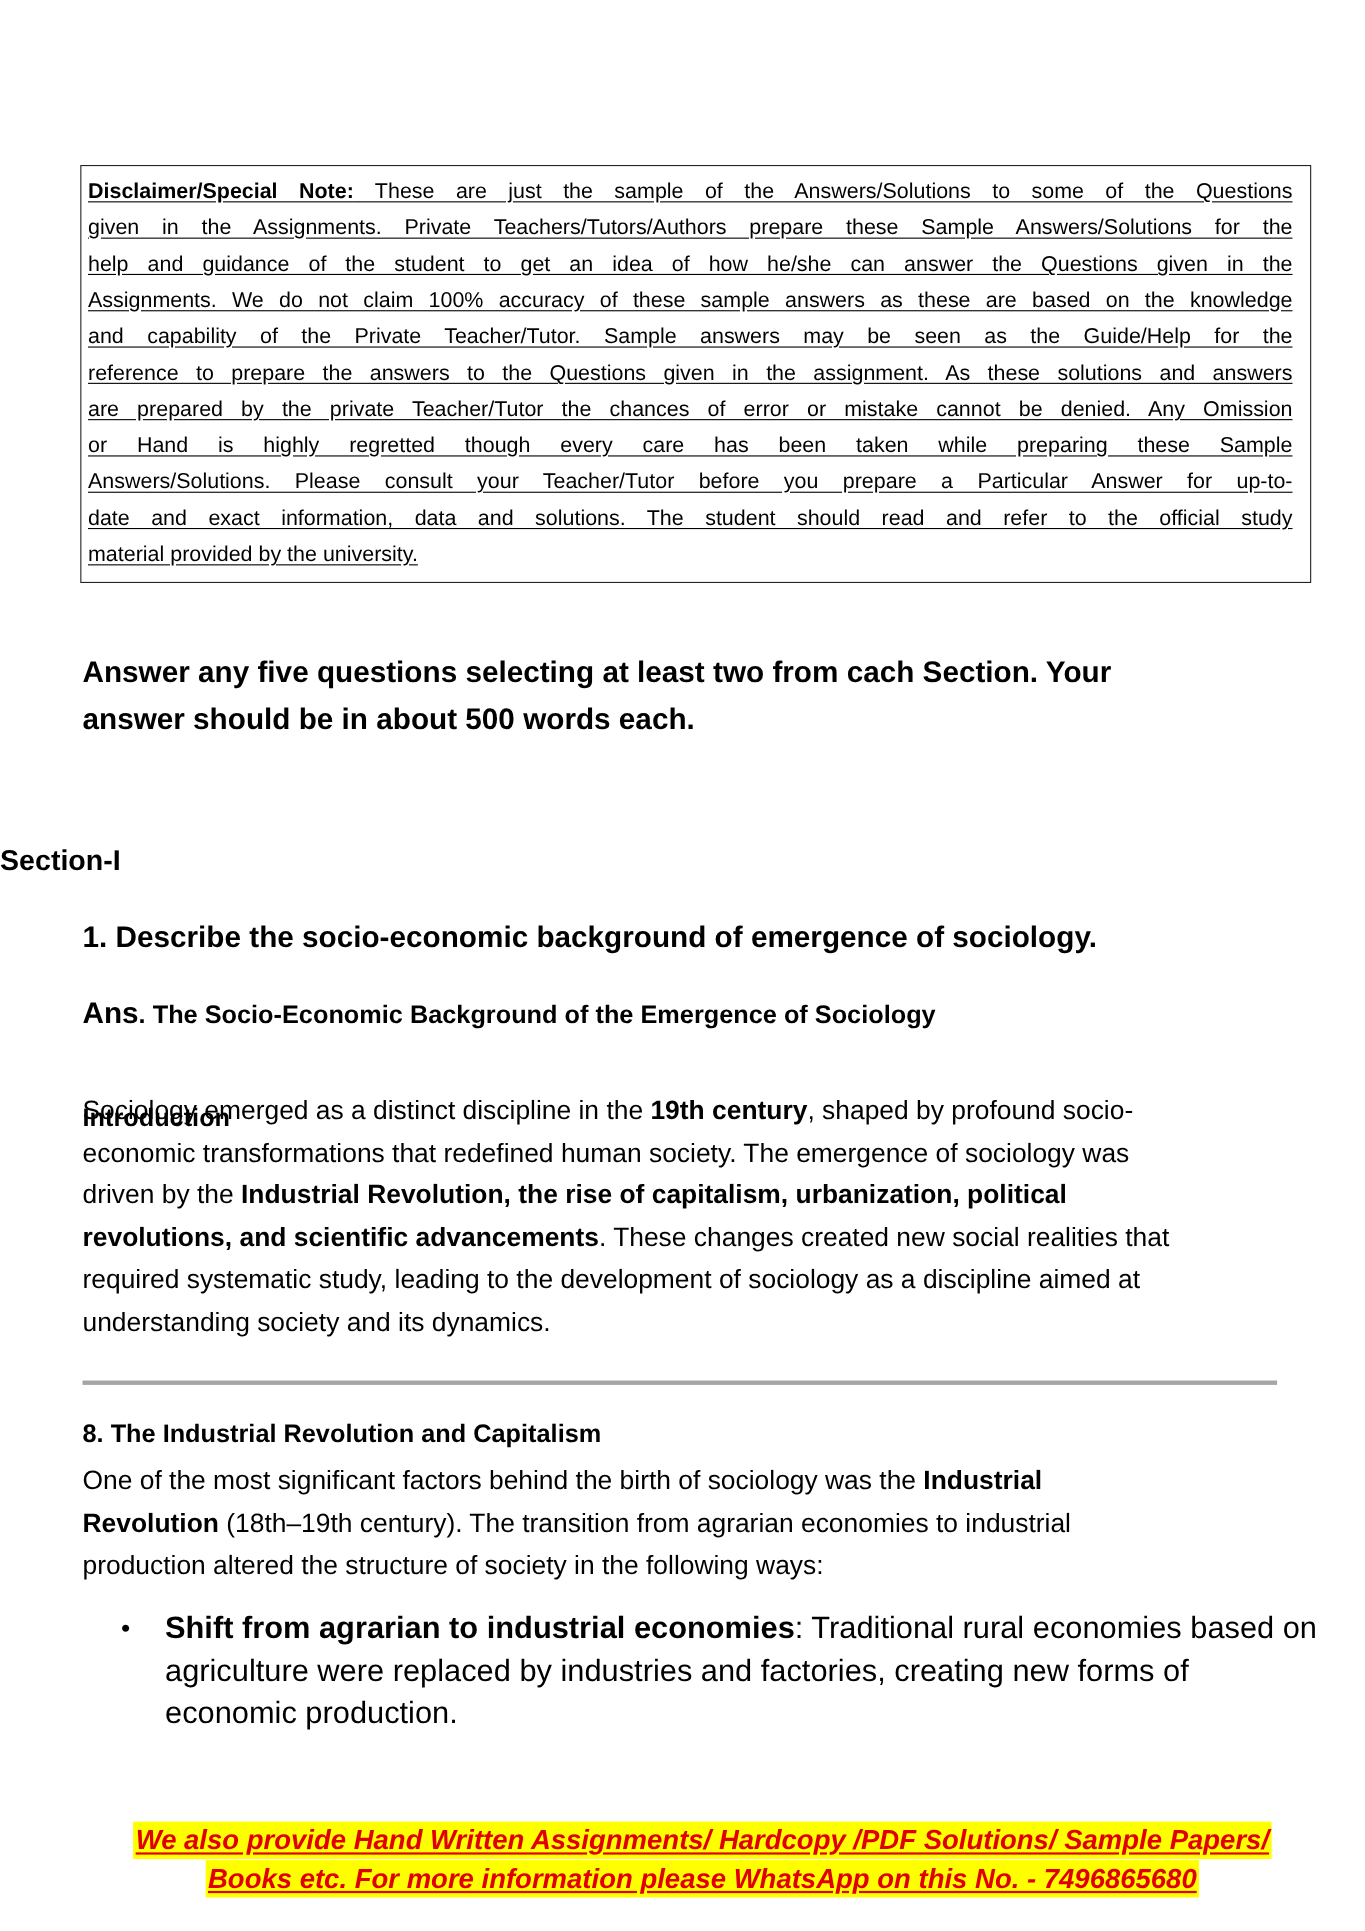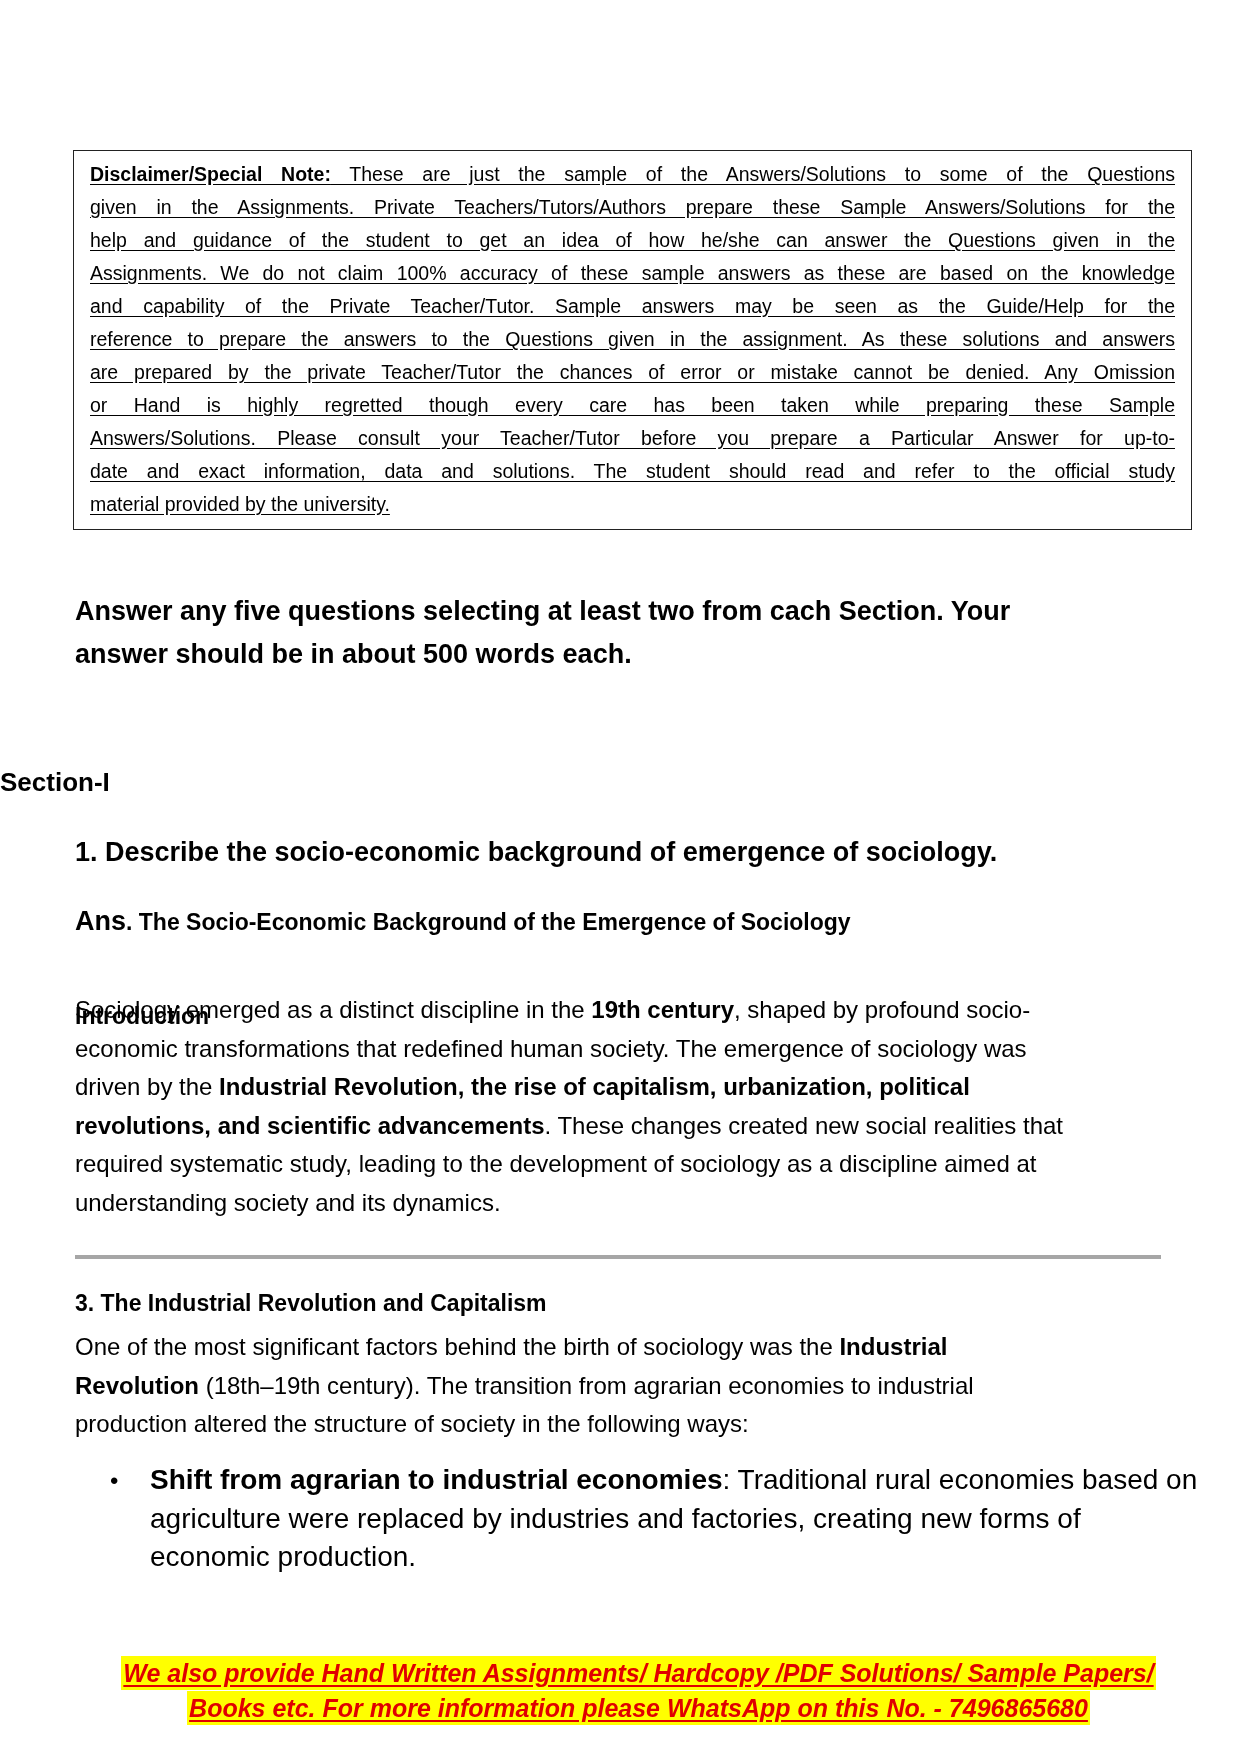--- a/index.html
+++ b/index.html
@@ -3,21 +3,21 @@
 <meta charset="utf-8">
 <style>
   html, body { margin: 0; padding: 0; background: #ffffff; }
   body { width: 1241px; height: 1755px; position: relative; overflow: hidden;
          font-family: "Liberation Sans", "DejaVu Sans", sans-serif; color: #000; }
   .abs { position: absolute; }
 
   
   .disclaimer-box { left: 73px; top: 150px; width: 1119px; height: 380px;
     border: 1.5px solid #222; box-sizing: border-box; }
-  .disc-line { position: absolute; left: 16px; right: 16px; height: 33px;
+  .disc-line { position: absolute; left: 6px; right: 16px; height: 33px;
     font-size: 19.5px; line-height: 33px; text-decoration: underline;
     text-underline-offset: 3px; white-space: nowrap; text-align: justify;
     text-align-last: justify; }
   .disc-line.last { text-align-last: left; }
   .disc-line b { font-weight: bold; }
 
   .instructions { left: 75px; top: 590px; width: 1100px; font-size: 27px;
     font-weight: bold; line-height: 43px; }
   .instr-line { display: block; white-space: nowrap; }
 
@@ -89,21 +89,21 @@
     <span class="para-line"><span>Sociology emerged as a distinct discipline in the </span><b>19th century</b><span>, shaped by profound socio-</span></span>
     <span class="para-line"><span>economic transformations that redefined human society. The emergence of sociology was</span></span>
     <span class="para-line"><span>driven by the </span><b>Industrial Revolution, the rise of capitalism, urbanization, political</b></span>
     <span class="para-line"><b>revolutions, and scientific advancements</b><span>. These changes created new social realities that</span></span>
     <span class="para-line"><span>required systematic study, leading to the development of sociology as a discipline aimed at</span></span>
     <span class="para-line"><span>understanding society and its dynamics.</span></span>
   </div>
 
 <div class="abs divider"></div>
 
-<div class="abs sub-heading">3. The Industrial Revolution and Capitalism</div>
+<div class="abs sub-heading">8. The Industrial Revolution and Capitalism</div>
 <div class="abs para ind-para">
     <span class="para-line"><span>One of the most significant factors behind the birth of sociology was the </span><b>Industrial</b></span>
     <span class="para-line"><b>Revolution</b><span> (18th–19th century). The transition from agrarian economies to industrial</span></span>
     <span class="para-line"><span>production altered the structure of society in the following ways:</span></span>
   </div>
 
 <div class="abs bullet-dot">•</div>
 <div class="abs bullet-text">
     <span class="para-line"><b>Shift from agrarian to industrial economies</b><span>: Traditional rural economies based on</span></span>
     <span class="para-line"><span>agriculture were replaced by industries and factories, creating new forms of</span></span>

